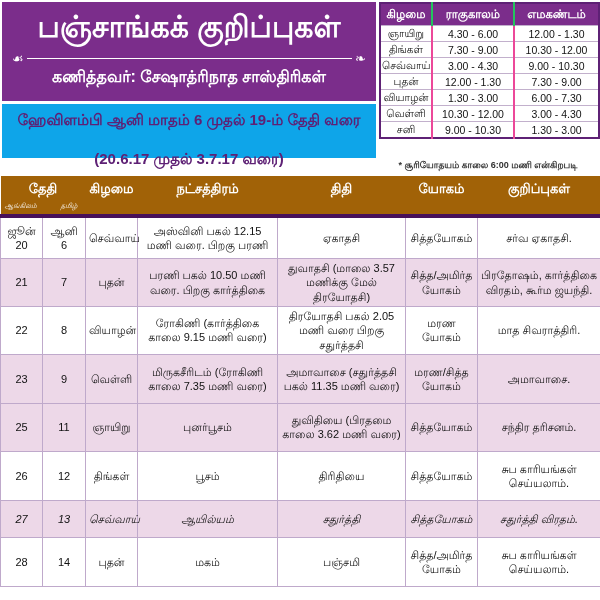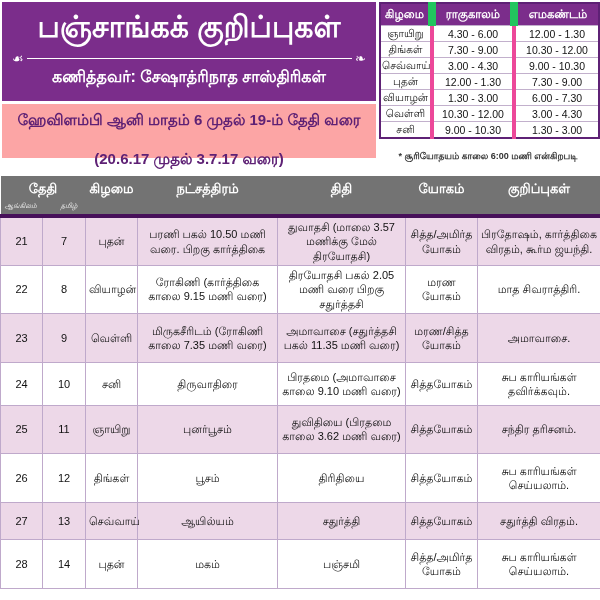--- a/index.html
+++ b/index.html
@@ -8,44 +8,44 @@
 
   
   .banner{position:absolute;left:2px;top:2px;width:374px;height:99px;background:#7b2d8b;color:#fff;text-align:center;}
   .banner .title{font-size:30px;font-weight:bold;letter-spacing:0;margin-top:8px;white-space:nowrap;}
   .divider{display:flex;align-items:center;gap:3px;margin:3px 10px 0 10px;height:14px;}
   .divider .line{flex:1;height:1px;background:#fff;}
   .divider .orn{font-size:13px;line-height:13px;color:#fff;}
   .banner .calc{font-size:16px;font-weight:bold;margin-top:3px;white-space:nowrap;}
 
   
-  .dateband{position:absolute;left:2px;top:104px;width:374px;height:54px;background:#fca5a5;color:#5e2175;text-align:center;font-weight:bold;}
+  .dateband{position:absolute;left:2px;top:104px;width:374px;height:54px;background:#0ea5e9;color:#5e2175;text-align:center;font-weight:bold;}
   .dateband .l1{font-size:15px;padding-top:7px;white-space:nowrap;}
   .dateband .l2{font-size:15px;padding-top:3px;margin-top:16px;}
 
   
   .rahu{position:absolute;left:379px;top:2px;width:219px;border-collapse:collapse;table-layout:fixed;border:2px solid #5e2175;}
-  .rahu th{background:#7b2d8b;color:#fff;font-size:11.5px;font-weight:bold;height:21px;border-left:8px solid #22c55e;padding:0;}
+  .rahu th{background:#7b2d8b;color:#fff;font-size:11.5px;font-weight:bold;height:21px;border-left:2px solid #22c55e;padding:0;}
   .rahu th:first-child{border-left:none;}
-  .rahu td{background:#fff;color:#111;font-size:10.5px;text-align:center;height:15px;border-top:1px solid #c2b0cc;border-left:4px solid #ec4899;padding:0 1px;white-space:nowrap;}
+  .rahu td{background:#fff;color:#111;font-size:10.5px;text-align:center;height:15px;border-top:1px solid #c2b0cc;border-left:2px solid #ec4899;padding:0 1px;white-space:nowrap;}
   .rahu td:first-child{border-left:none;}
-  .rahu-note{position:absolute;left:376px;top:151px;width:224px;text-align:center;font-size:9px;color:#333;font-weight:bold;}
+  .rahu-note{position:absolute;left:376px;top:160px;width:224px;text-align:center;font-size:9px;color:#333;font-weight:bold;}
 
   
   .main-wrap{position:absolute;left:0;top:176px;width:600px;height:424px;overflow:hidden;}
   .main{border-collapse:collapse;table-layout:fixed;width:600px;}
-  .main th{background:#737373;color:#fff;font-size:13px;font-weight:bold;height:32px;vertical-align:top;padding-top:5px;border-bottom:4px solid #471059;}
+  .main th{background:#a16207;color:#fff;font-size:13px;font-weight:bold;height:32px;vertical-align:top;padding-top:5px;border-bottom:4px solid #471059;}
   .th-date{position:relative;}
   .th-date .sub{position:absolute;bottom:3px;font-size:7px;font-weight:normal;font-style:italic;opacity:.95;}
   .th-date .sub-l{left:4px;}
   .th-date .sub-r{right:8px;}
   .main td{border:1px solid #bfa9cb;text-align:center;vertical-align:middle;font-size:11px;line-height:1.3;color:#111;padding:2px 3px;background:#fff;}
   tr.pink td{background:#edd8e8;}
   tr.h40 td{height:36px;} tr.h47 td{height:43px;} tr.h42 td{height:38px;}
-  tr.h48 td{height:44px;} tr.h36 td{height:32px;}
+  tr.h48 td{height:44px;} tr.h36 td{height:32px;font-style:italic;}
 </style>
 </head>
 <body>
 
 <div class="page">
 
   <div class="banner">
     <div class="title">பஞ்சாங்கக் குறிப்புகள்</div>
     <div class="divider">
       <span class="orn">☙</span>
@@ -129,20 +129,29 @@
           <span class="sub sub-l">ஆங்கிலம்</span>
           <span class="sub sub-r">தமிழ்</span>
         </th>
         <th>கிழமை</th>
         <th>நட்சத்திரம்</th>
         <th>திதி</th>
         <th>யோகம்</th>
         <th>குறிப்புகள்</th>
       </tr>
 
+      <tr class="h40">
+        <td>ஜூன் 20</td>
+        <td>ஆனி 6</td>
+        <td>செவ்வாய்</td>
+        <td>அஸ்வினி பகல் 12.15 மணி வரை. பிறகு பரணி</td>
+        <td>ஏகாதசி</td>
+        <td>சித்தயோகம்</td>
+        <td>சர்வ ஏகாதசி.</td>
+      </tr>
       <tr class="pink h47">
         <td>21</td>
         <td>7</td>
         <td>புதன்</td>
         <td>பரணி பகல் 10.50 மணி வரை. பிறகு கார்த்திகை</td>
         <td>துவாதசி (மாலை 3.57 மணிக்கு மேல் திரயோதசி)</td>
         <td>சித்த/அமிர்த யோகம்</td>
         <td>பிரதோஷம், கார்த்திகை விரதம், கூர்ம ஜயந்தி.</td>
       </tr>
       <tr class="h42">
@@ -156,29 +165,20 @@
       </tr>
       <tr class="pink h48">
         <td>23</td>
         <td>9</td>
         <td>வெள்ளி</td>
         <td>மிருகசீரிடம் (ரோகிணி காலை 7.35 மணி வரை)</td>
         <td>அமாவாசை (சதுர்த்தசி பகல் 11.35 மணி வரை)</td>
         <td>மரண/சித்த யோகம்</td>
         <td>அமாவாசை.</td>
       </tr>
-      <tr class="h42">
-        <td>24</td>
-        <td>10</td>
-        <td>சனி</td>
-        <td>திருவாதிரை</td>
-        <td>பிரதமை (அமாவாசை காலை 9.10 மணி வரை)</td>
-        <td>சித்தயோகம்</td>
-        <td>சுப காரியங்கள் தவிர்க்கவும்.</td>
-      </tr>
       <tr class="pink h47">
         <td>25</td>
         <td>11</td>
         <td>ஞாயிறு</td>
         <td>புனர்பூசம்</td>
         <td>துவிதியை (பிரதமை காலை 3.62 மணி வரை)</td>
         <td>சித்தயோகம்</td>
         <td>சந்திர தரிசனம்.</td>
       </tr>
       <tr class="h48">

